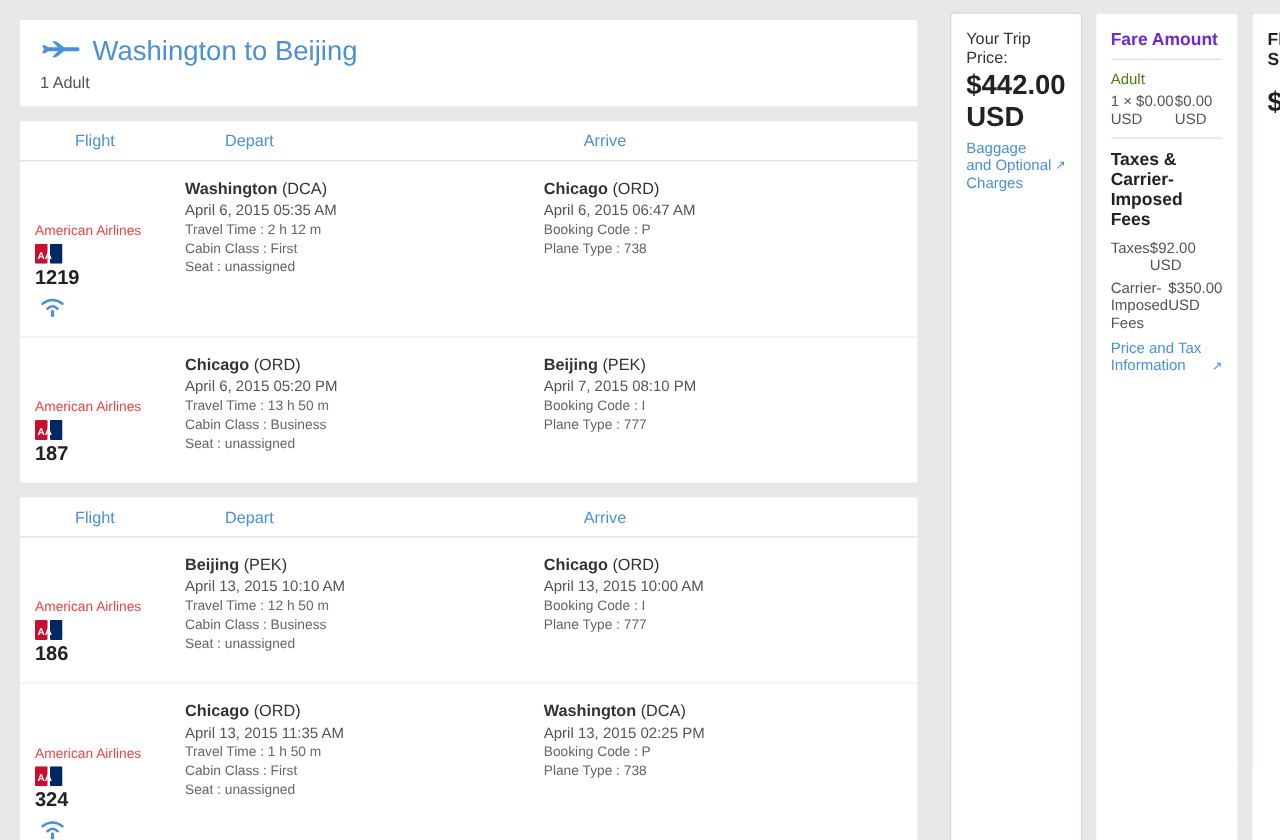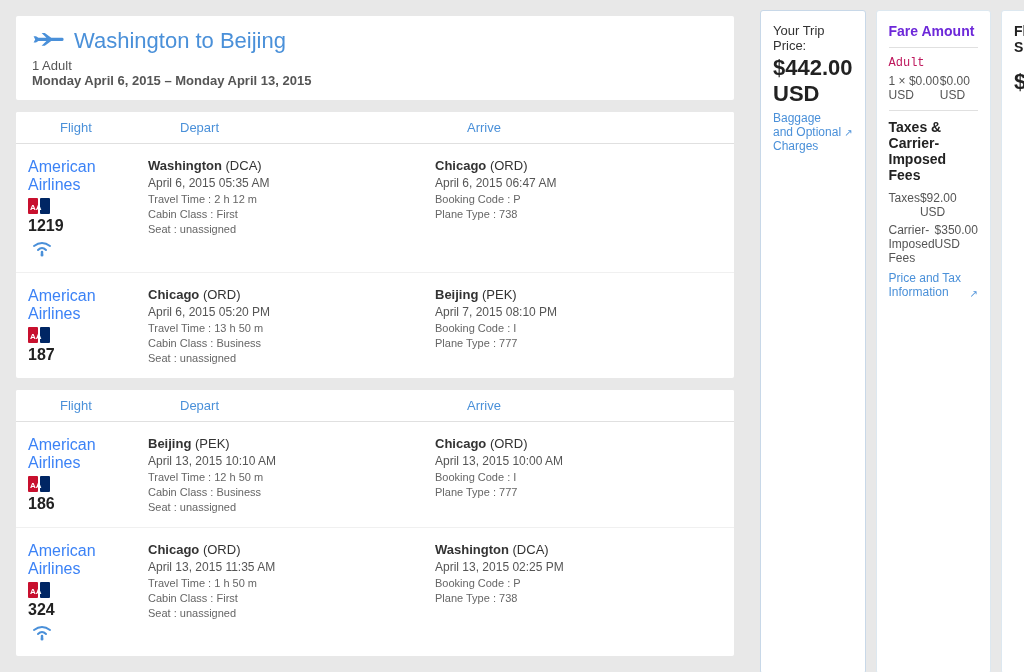--- a/index.html
+++ b/index.html
@@ -80,22 +80,23 @@
     }
     .flight-row:last-child {
       border-bottom: none;
     }
     .airline-info {
       display: flex;
       flex-direction: column;
       gap: 4px;
     }
     .airline-name {
-      font-size: 16px;
-      color: #3b82f6;
+      font-size: 11px;
+      color: #ef4444;
+      margin-top: 36px;
     }
     .flight-number {
       font-size: 16px;
       font-weight: bold;
       color: #222;
       line-height: 1;
     }
     .depart-info, .arrive-info {
       display: flex;
       flex-direction: column;
@@ -157,23 +158,22 @@
     .section-title {
       font-size: 14px;
       font-weight: bold;
       color: #6d28d9;
       margin-bottom: 8px;
       padding-bottom: 8px;
       border-bottom: 1px solid #e0e0e0;
     }
     .fare-sub {
       font-size: 12px;
-      color: #be185d;
+      color: #4d7c0f;
       margin-bottom: 4px;
-      font-family: Liberation Mono, monospace;
     }
     .fare-row {
       display: flex;
       justify-content: space-between;
       font-size: 12px;
       color: #555;
       margin-bottom: 2px;
     }
     .section-divider {
       border: none;
@@ -235,23 +235,20 @@
   <div class="main-content">
 
     <div class="trip-header">
       <div class="trip-header-top">
         <svg class="plane-icon-svg" viewBox="0 0 40 24" fill="none" xmlns="http://www.w3.org/2000/svg">
           <path d="M38 8 L24 8 L16 2 L12 2 L18 8 L8 8 L5 6 L2 6 L4 10 L2 14 L5 14 L8 12 L18 12 L12 18 L16 18 L24 12 L38 12 C40 12 40 8 38 8Z" fill="#4a90d9"></path>
         </svg>
         <h1 class="trip-title">Washington  to Beijing</h1>
       </div>
       <div class="trip-meta">1 Adult</div>
-      <div class="trip-meta">
-        <span class="bold">Monday April 6, 2015 – Monday April 13, 2015</span>
-      </div>
     </div>
 
     <div class="flight-card">
       <div class="flight-card-header">
         <span class="col-label">Flight</span>
         <span class="col-label">Depart</span>
         <span class="col-label">Arrive</span>
       </div>
 
       <div class="flight-row">

